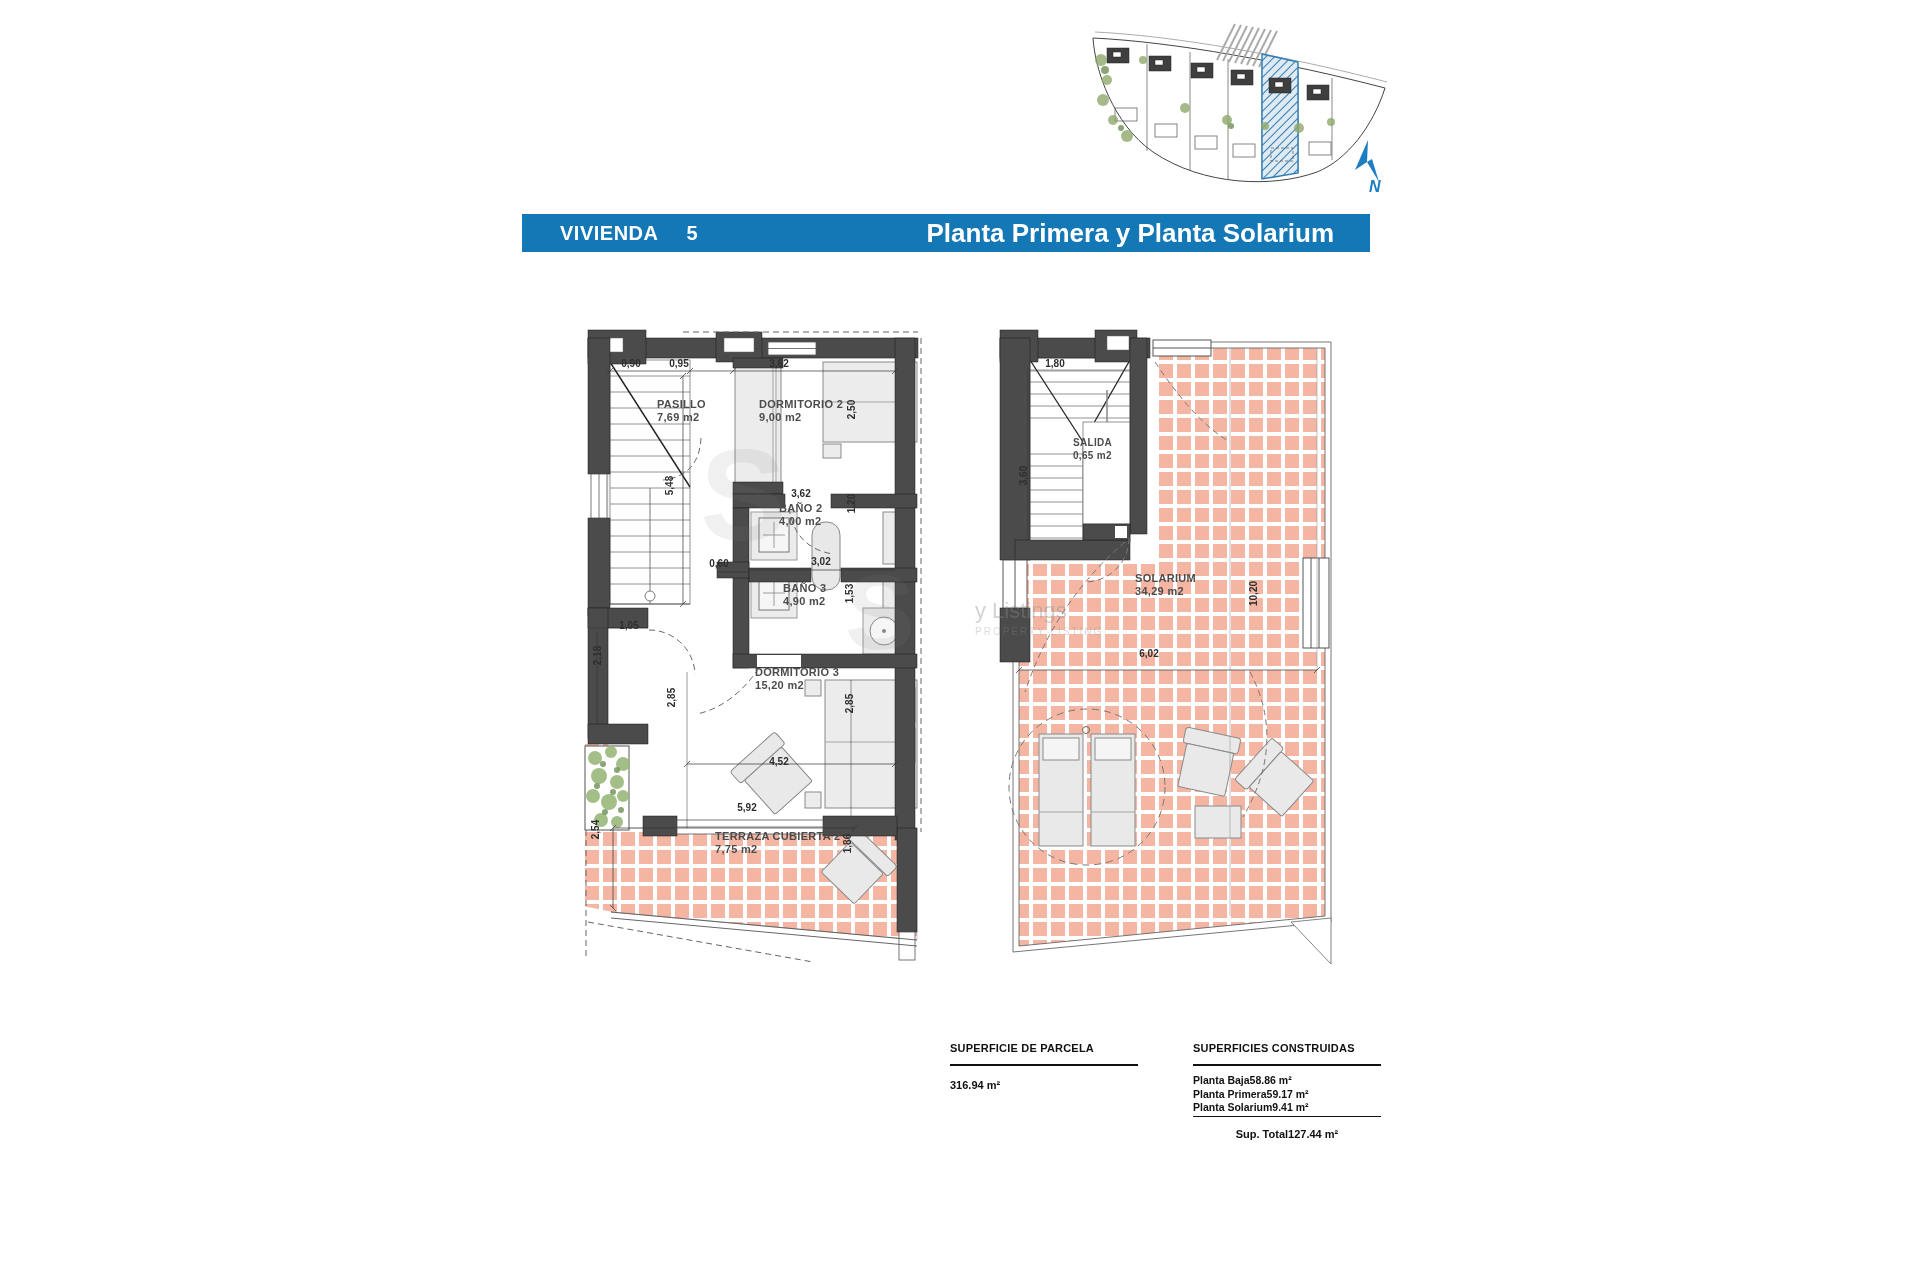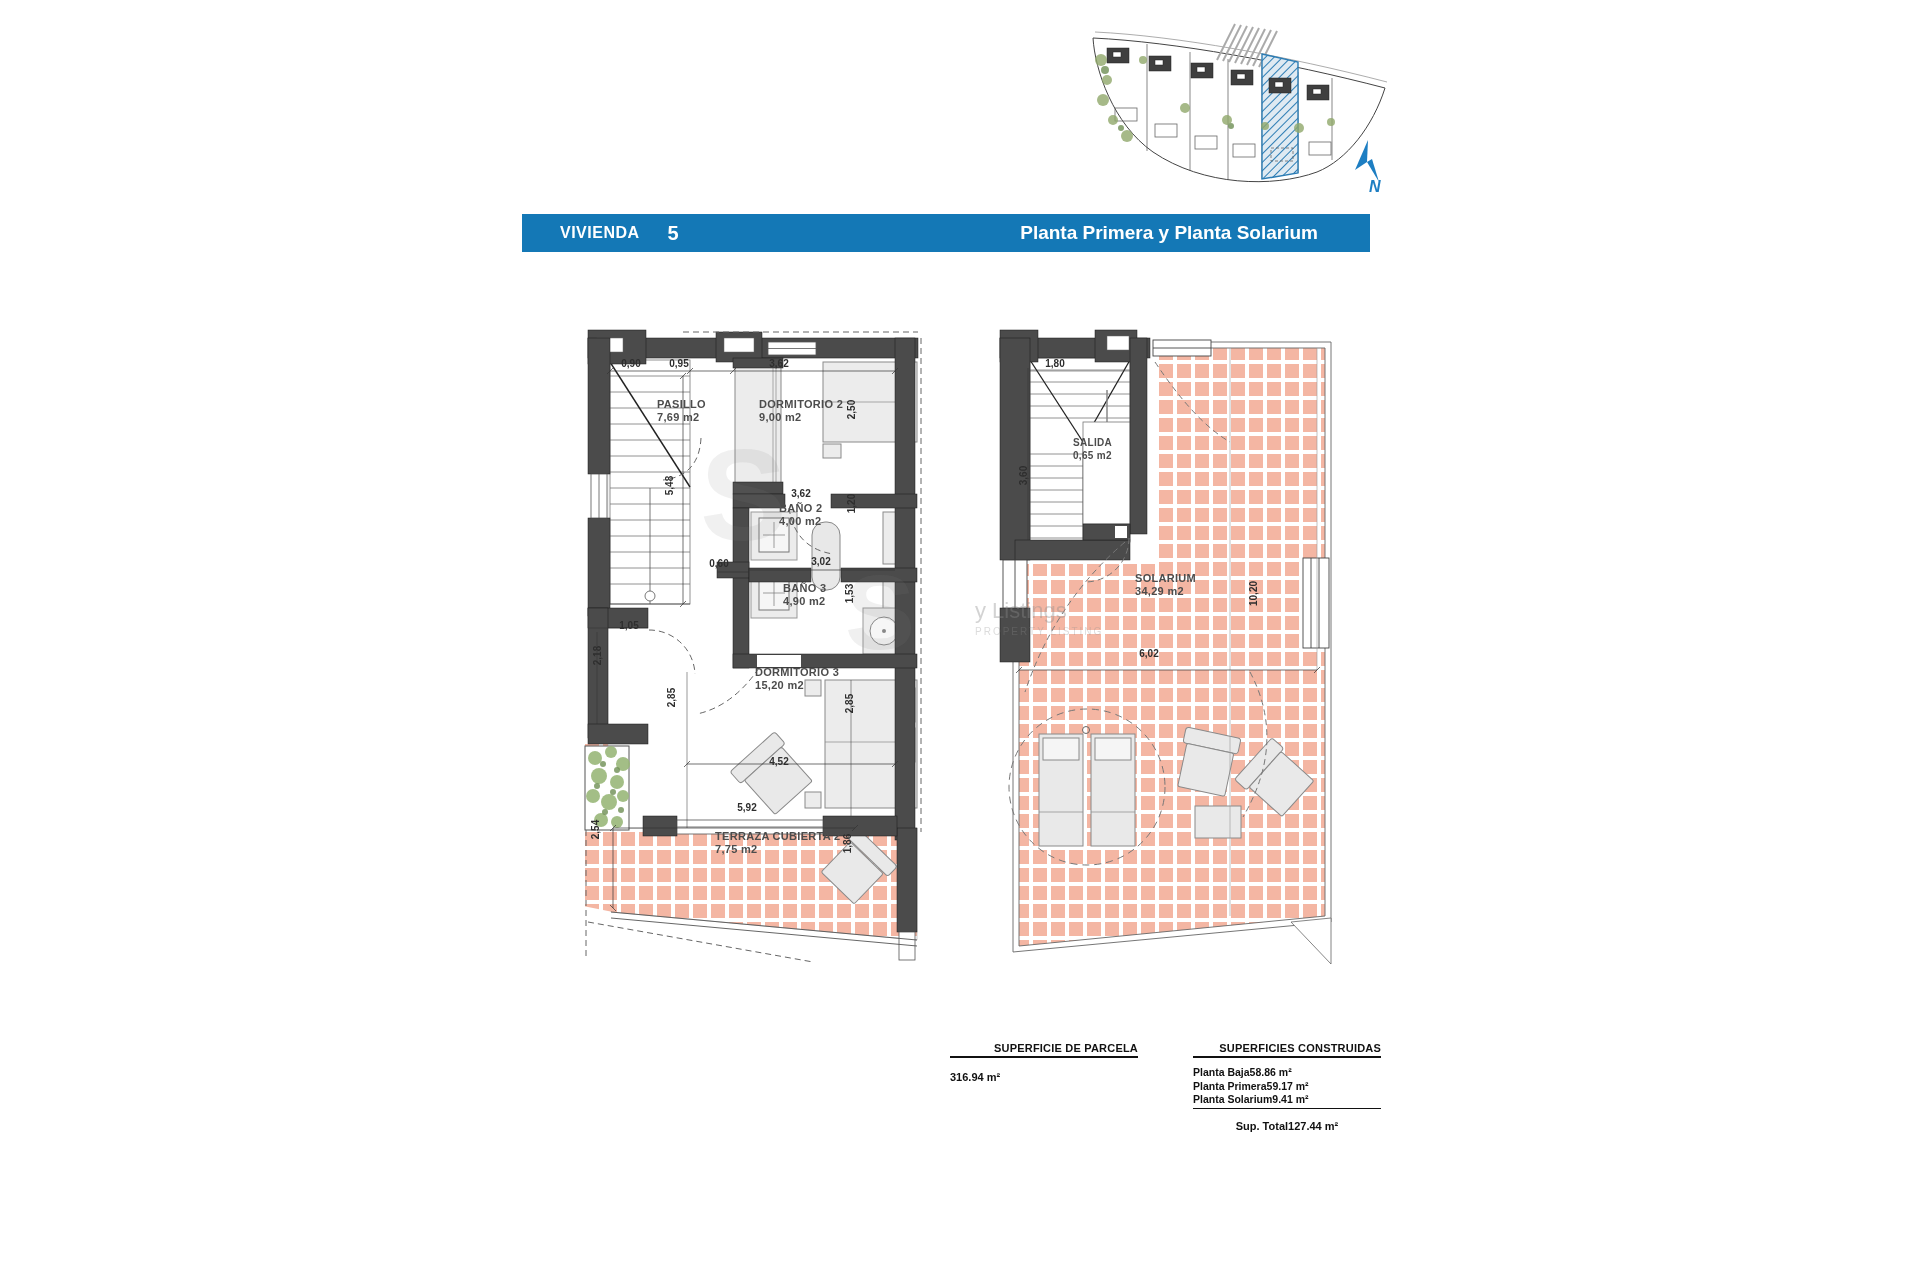--- a/index.html
+++ b/index.html
@@ -1,31 +1,31 @@
 <!DOCTYPE html>
 <html><head>
 <meta charset="utf-8">
 <style>
   html,body{margin:0;padding:0;background:#fff}
   .canvas{position:relative;width:1920px;height:1280px;background:#fff;
           font-family:"Liberation Sans",sans-serif;overflow:hidden}
   .titlebar{position:absolute;left:522px;top:214px;width:848px;height:38px;
             background:#1478b6;color:#fff;display:flex;align-items:center}
-  .titlebar .tname{font-size:16px;font-weight:bold;margin-left:38px;letter-spacing:.5px}
+  .titlebar .tname{font-size:20px;font-weight:bold;margin-left:38px;letter-spacing:.5px}
   .titlebar .tnum{font-size:20px;font-weight:bold;margin-left:28px}
-  .titlebar .tsub{font-size:19px;font-weight:bold;margin-left:auto;margin-right:52px}
+  .titlebar .tsub{font-size:26px;font-weight:bold;margin-left:auto;margin-right:36px}
   .plan{position:absolute}
   .plan svg{position:absolute;left:0;top:0}
   .dim{position:absolute;width:40px;text-align:center;font-size:10px;font-weight:bold;
        color:#2e2e2e;white-space:nowrap}
   .dim.rot{transform:rotate(-90deg)}
   .room{position:absolute;font-size:11px;font-weight:bold;color:#4c4c4c;line-height:13px;
         white-space:nowrap;letter-spacing:.3px}
   .tablk{position:absolute;width:188px;font-size:11px;font-weight:bold;color:#111}
-  .tablk .hd{text-align:right;border-bottom:2px solid #111;padding-bottom:2px;letter-spacing:.2px}
+  .tablk .hd{text-align:left;border-bottom:2px solid #111;padding-bottom:10px;letter-spacing:.2px}
   .tablk .val{text-align:left;margin-top:13px}
   .rows{margin-top:8px;font-size:10.5px}
   .row{display:flex;line-height:13.5px}
   .rows .last{border-bottom:1.5px solid #111;padding-bottom:1px}
   .total{display:flex;justify-content:center;margin-top:11px;font-size:11px}
   .wm{position:absolute;color:rgba(130,130,130,0.12);font-weight:bold;line-height:1}
   .wmtext{position:absolute;color:rgba(140,140,140,0.38);font-weight:normal}
 </style>
 </head>
 <body>

